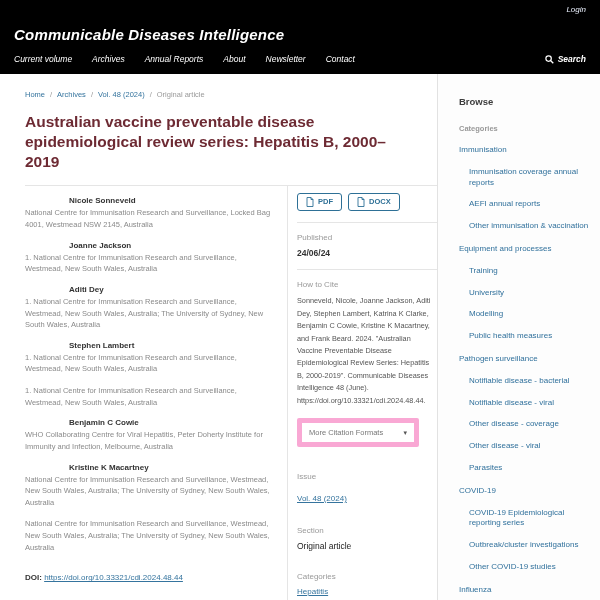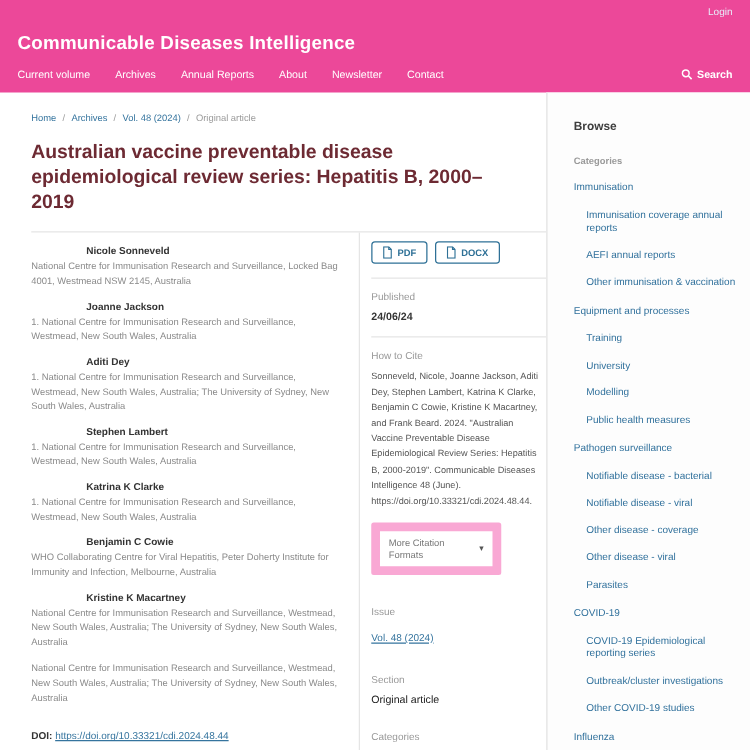--- a/index.html
+++ b/index.html
@@ -1,20 +1,20 @@
 <!DOCTYPE html>
 <html><head>
 <meta charset="utf-8">
 <style>
   * { margin:0; padding:0; box-sizing:border-box; }
   html,body { width:600px; height:600px; overflow:hidden; background:#fff;
     font-family:"Liberation Sans","DejaVu Sans",sans-serif; color:#333; }
 
   
-  .header { background:#ec4899; color:#fff; padding:5px 14px 0 14px; }
+  .header { background:#000000; color:#fff; padding:5px 14px 0 14px;font-style:italic; }
   .login-row { text-align:right; font-size:8px; height:12px; }
   .login-row a { color:#e8eefb; text-decoration:none; }
   .brand { font-size:15px; font-weight:bold; margin-top:9px; letter-spacing:.2px; }
   .nav-row { display:flex; align-items:center; gap:8px; font-size:8.5px; margin-top:11px; padding-bottom:10px; }
   .nav-row a { color:#fff; text-decoration:none; white-space:nowrap; }
   .search-btn { margin-left:auto; display:flex; align-items:center; gap:4px; font-weight:bold; cursor:pointer; }
 
   
   .page { display:flex; align-items:stretch; height:532px; }
   .main { width:437px; min-width:437px; padding:16px 0 0 25px; }
@@ -31,30 +31,30 @@
 
   
   .author { margin-top:10px; }
   .author-name { font-size:8px; font-weight:bold; color:#333;padding-left:44px; }
   .author-affil { font-size:7.5px; color:#8a8a8a; line-height:1.55; margin-top:2px; }
   .doi-row { margin-top:20px; font-size:8px; }
   .doi-row a { color:#35749e; }
 
   
   .btn-row { display:flex; gap:6px; padding:7px 0 11px 0; border-bottom:1px solid #e5e5e5; }
-  .file-btn { display:inline-flex; align-items:center; gap:4px; border:1px solid #2e7096; color:#2e7096;
+  .file-btn { display:inline-flex; align-items:flex-start; gap:4px; border:1px solid #2e7096; color:#2e7096;
     border-radius:3px; padding:3px 8px; font-size:7.5px; font-weight:bold; background:#fff; cursor:pointer; }
   .meta-sec { padding:10px 0 11px 0; }
   .meta-sec.bordered { border-bottom:1px solid #e5e5e5; }
   .meta-label { font-size:8px; color:#999; margin-bottom:6px; }
   .pub-date { font-size:8.5px; color:#333; font-weight:bold; }
   .citation { font-size:7.3px; color:#555; line-height:1.7; }
-  .cite-select { margin-top:11px; border:7px solid #f9a8d4; border-radius:2px; padding:5px 7px;
+  .cite-select { margin-top:11px; border:5px solid #f9a8d4; border-radius:2px; padding:5px 7px;
     display:flex; justify-content:space-between; align-items:center; font-size:7.5px; color:#777;
-    width:104px; background:#fff; cursor:pointer; }
+    width:122px; background:#fff; cursor:pointer; }
   .caret { color:#555; font-size:7px; }
   .meta-link { color:#35749e; text-decoration:underline; font-size:8px; }
   .section-value { font-size:8.5px; color:#222; }
   .cat-links a { display:block; margin-bottom:4.5px; line-height:1.35; }
 
   
   .browse-heading { font-size:9.5px; font-weight:bold; color:#3d3d3d; }
   .side-cat-label { font-size:7.5px; color:#999; font-weight:bold; margin-top:17px; }
   .side-group-link { display:block; color:#31719c; text-decoration:none; font-size:8px; margin-top:12px; line-height:1.35; }
   .side-child-link { display:block; color:#31719c; text-decoration:none; font-size:8px; margin:11px 0 0 10px; line-height:1.35; }
@@ -116,21 +116,20 @@
             </div>
             <div class="author">
               <div class="author-name">Aditi Dey</div>
               <div class="author-affil">1. National Centre for Immunisation Research and Surveillance, Westmead, New South Wales, Australia; The University of Sydney, New South Wales, Australia</div>
             </div>
             <div class="author">
               <div class="author-name">Stephen Lambert</div>
               <div class="author-affil">1. National Centre for Immunisation Research and Surveillance, Westmead, New South Wales, Australia</div>
             </div>
             <div class="author">
-              <div class="author-name">Katrina K Clarke</div>
               <div class="author-affil">1. National Centre for Immunisation Research and Surveillance, Westmead, New South Wales, Australia</div>
             </div>
             <div class="author">
               <div class="author-name">Benjamin C Cowie</div>
               <div class="author-affil">WHO Collaborating Centre for Viral Hepatitis, Peter Doherty Institute for Immunity and Infection, Melbourne, Australia</div>
             </div>
             <div class="author">
               <div class="author-name">Kristine K Macartney</div>
               <div class="author-affil">National Centre for Immunisation Research and Surveillance, Westmead, New South Wales, Australia; The University of Sydney, New South Wales, Australia</div>
             </div>

